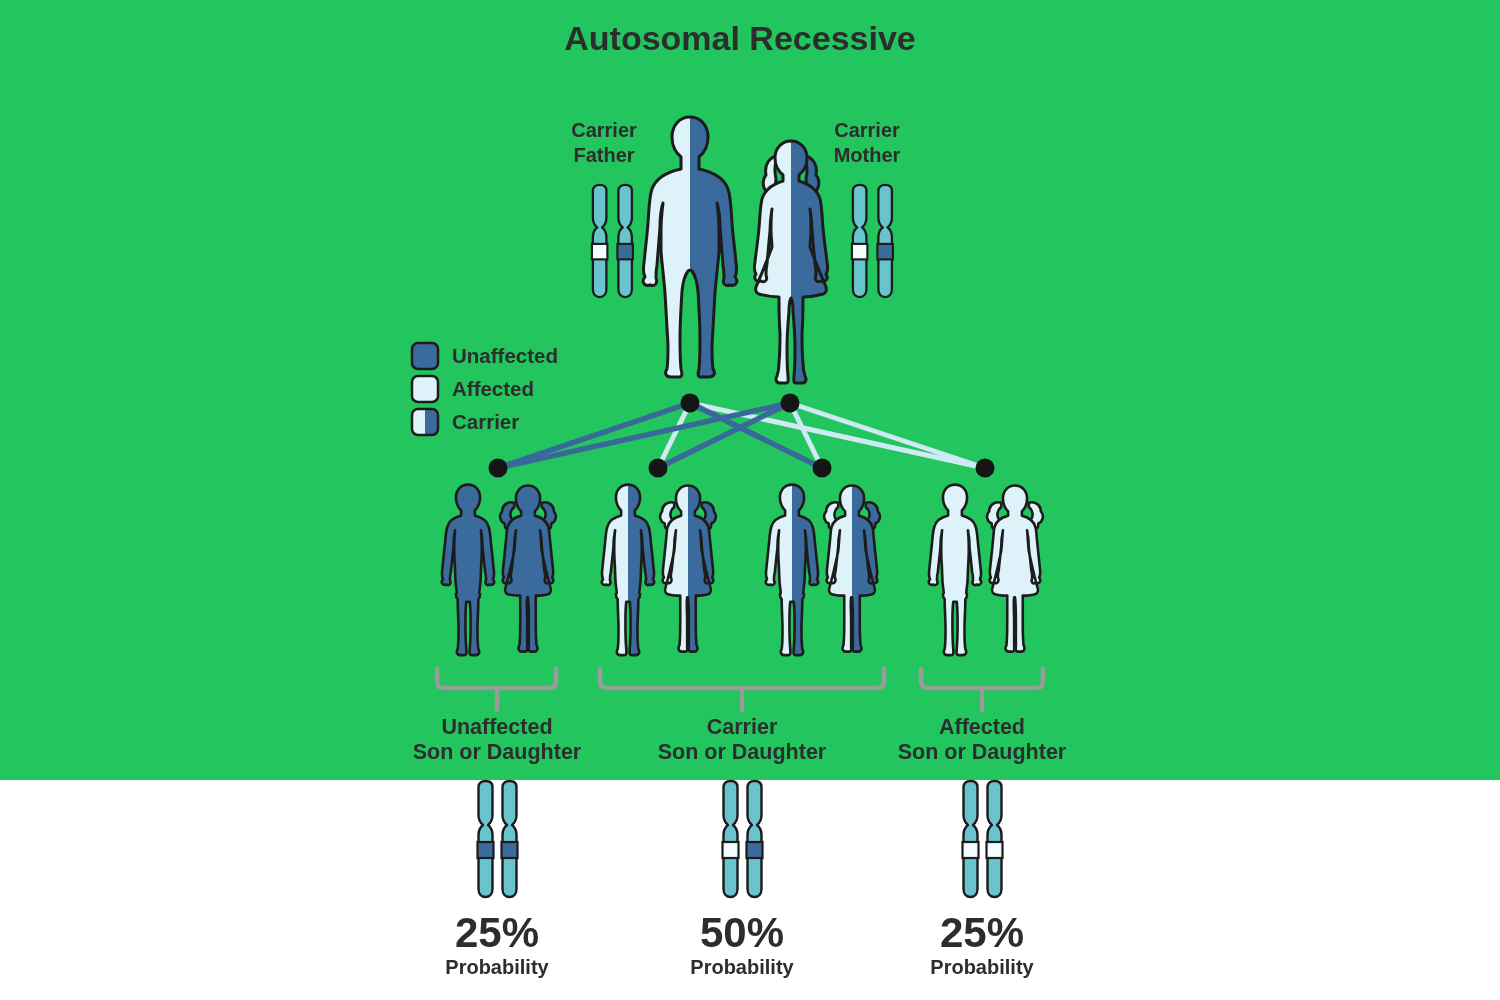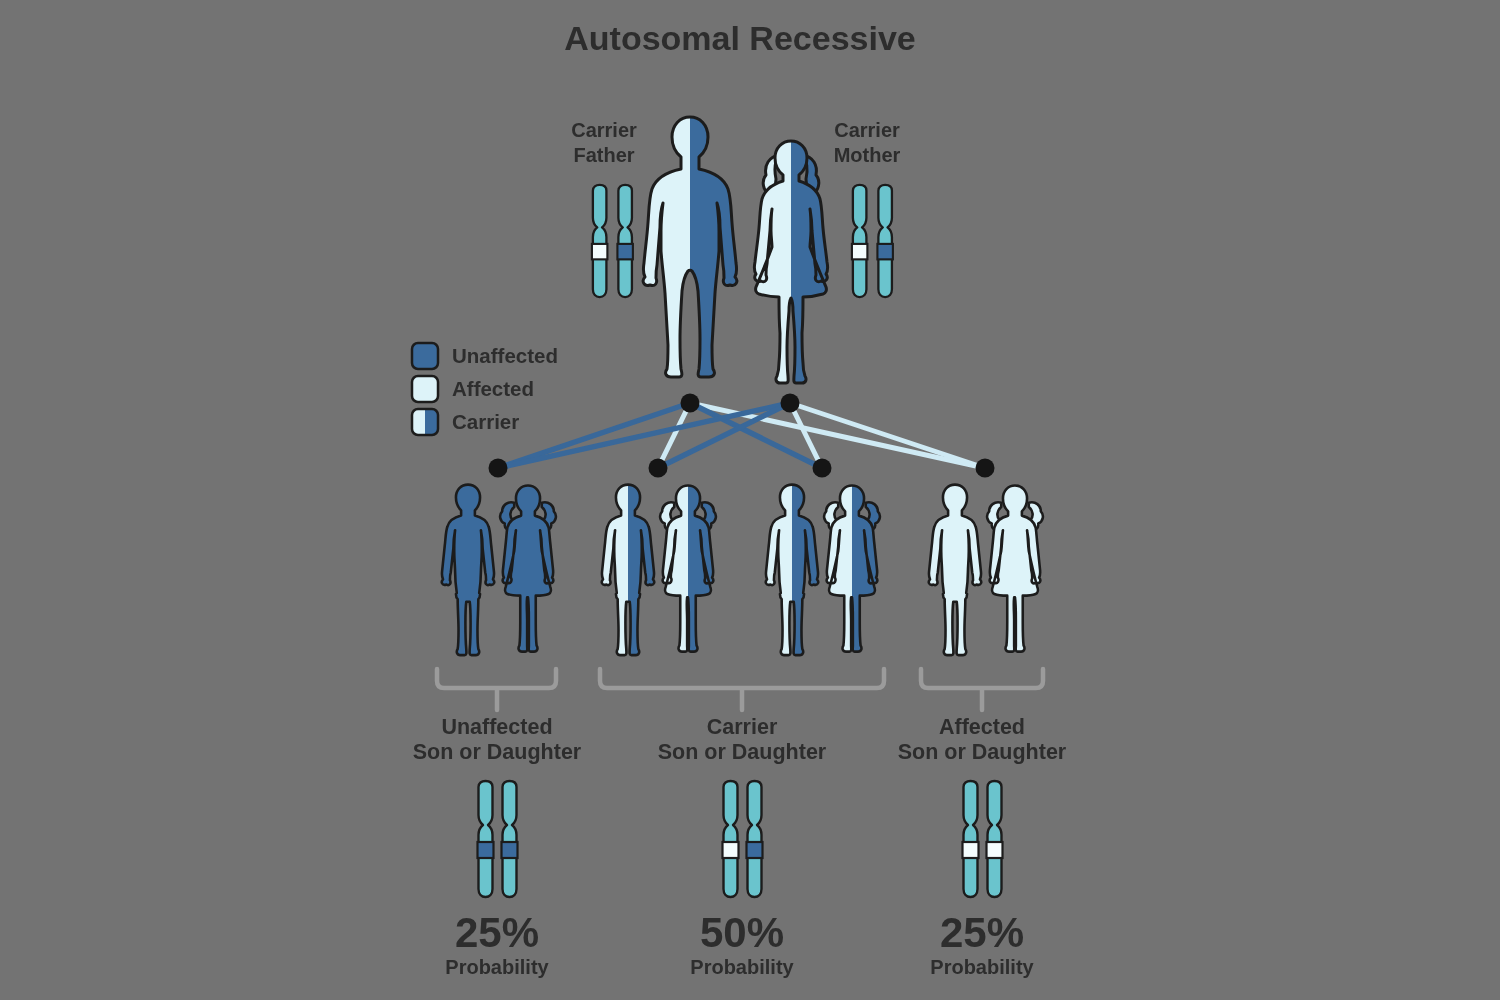--- a/index.html
+++ b/index.html
@@ -1,17 +1,17 @@
 <!DOCTYPE html>
 <html style="--c-unaffected: #3b6b9d; --c-affected: #ddf3f9; --c-chromosome: #6ac4cd; --c-band_dark: #3b6b9d; --c-band_light: #f4fdfe; --c-line_dark: #39689a; --c-line_light: #cfeaf4; --c-bracket: #9b9b9b; --c-outline: #1c1c1c; --c-text: #2d2d2d;"><head>
 <meta charset="utf-8">
 <style>
   html,body{margin:0;padding:0}
   body{background:#fff;width:1500px;height:1000px;overflow:hidden}
-  .stage{position:relative;width:1500px;height:1000px;background:#737373}
+  .stage{position:relative;width:1500px;height:780px;background:#22c55e}
   svg{display:block}
   text{font-family:"Liberation Sans",sans-serif;font-weight:700;fill:var(--c-text,#2d2d2d)}
   .fig-path{stroke:var(--c-outline,#1c1c1c);stroke-width:3;stroke-linejoin:round}
   .chrom-path{stroke:var(--c-outline,#1c1c1c);stroke-width:2.4;stroke-linejoin:round;fill:var(--c-chromosome,#6ac4cd)}
   .chrom-band{stroke:var(--c-outline,#1c1c1c);stroke-width:2.2;fill:var(--band,#3b6b9d)}
   .line-dark{stroke:var(--c-line_dark,#39689a);stroke-width:5.5;stroke-linecap:round}
   .line-light{stroke:var(--c-line_light,#cfeaf4);stroke-width:5;stroke-linecap:round}
   .bracket{stroke:var(--c-bracket,#9b9b9b);stroke-width:4.5;fill:none;stroke-linecap:round;stroke-linejoin:round}
   .dot{fill:#151515}
   .swatch{stroke:var(--c-outline,#1c1c1c);stroke-width:2.5}

